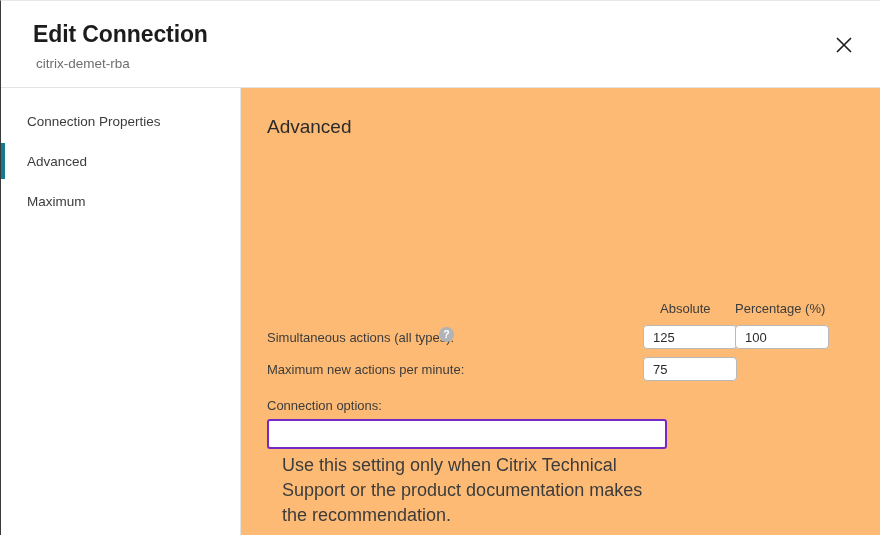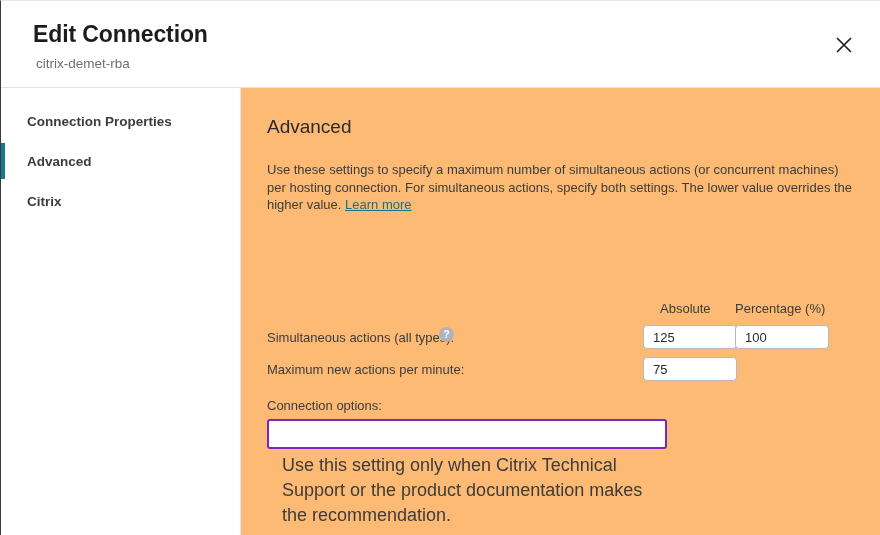--- a/index.html
+++ b/index.html
@@ -79,21 +79,20 @@
   }
   .nav-item {
     position: relative;
     height: 40px;
     display: flex;
     align-items: center;
     padding-left: 26px;
     font-size: 13.5px;
     color: #3c3c3c;
     cursor: pointer;
-    font-weight: bold;
   }
   .nav-item.active::before {
     content: "";
     position: absolute;
     left: 0;
     top: 2px;
     bottom: 2px;
     width: 4px;
     background: #15798f;
   }
@@ -239,29 +238,28 @@
   <div class="body">
 
     <nav class="sidebar">
       <div class="nav-item">
         <span>Connection Properties</span>
       </div>
       <div class="nav-item active">
         <span>Advanced</span>
       </div>
       <div class="nav-item">
-        <span>Citrix</span>
+        <span>Maximum</span>
       </div>
     </nav>
 
     <section class="main">
 
       <h2 class="section-title">Advanced</h2>
 
-      <p class="section-desc"><span>Use these settings to specify a maximum number of simultaneous actions (or concurrent machines) per hosting connection. For simultaneous actions, specify both settings. The lower value overrides the higher value. </span><a class="learn-link" href="#">Learn more</a></p>
 
       <div class="col-head absolute">Absolute</div>
       <div class="col-head percentage">Percentage (%)</div>
 
       <div class="row-label r1">Simultaneous actions (all types):</div>
       <div class="help-icon">?</div>
 
       <input class="num-input abs1" type="text" value="125" style="">
       <input class="num-input pct1" type="text" value="100" style="">
 

